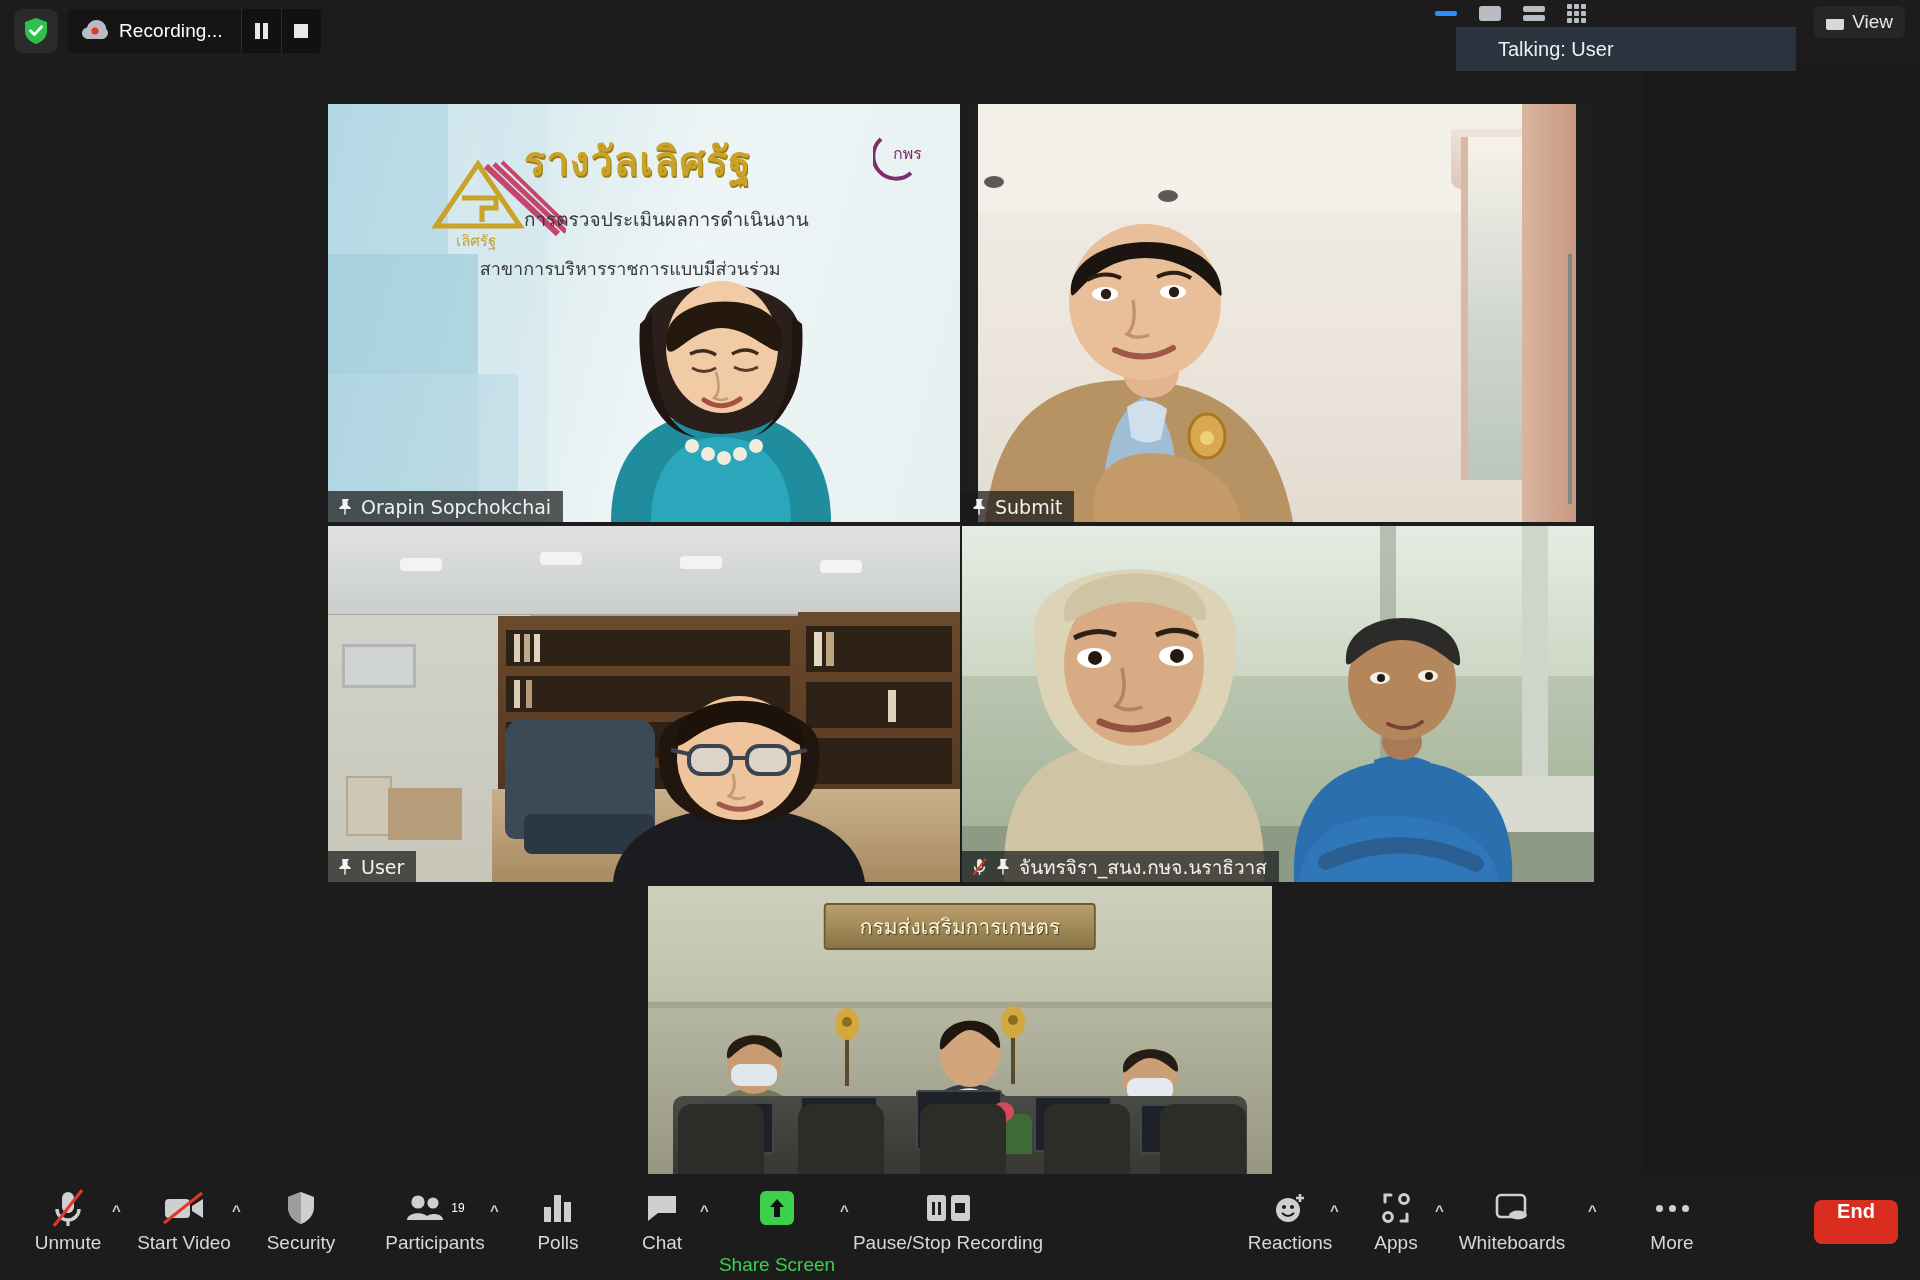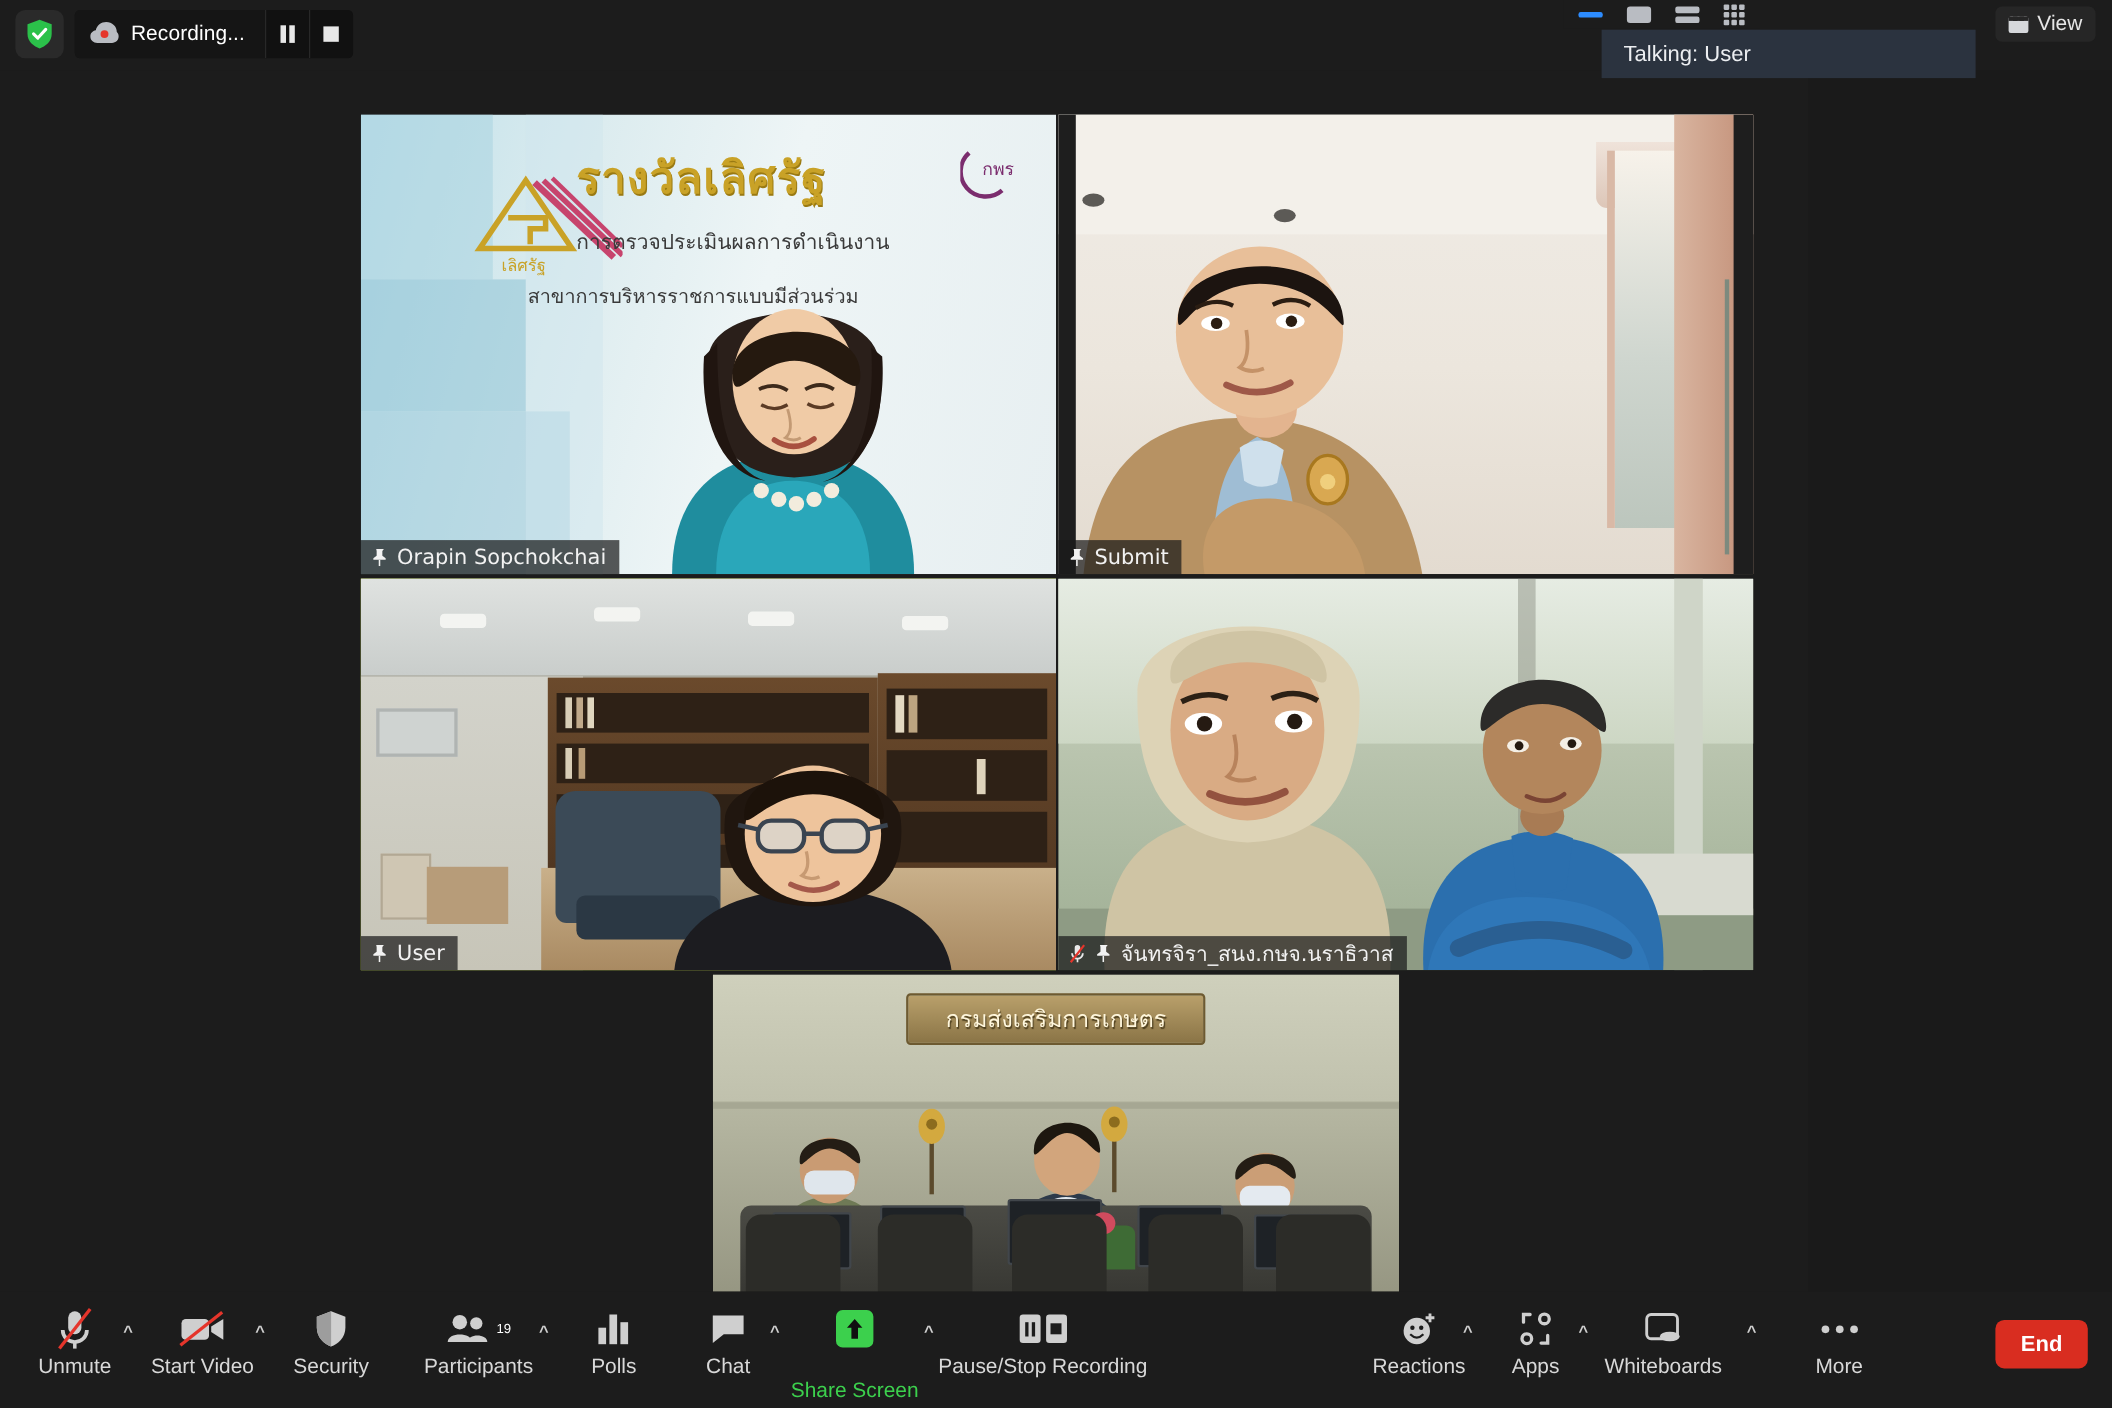--- a/index.html
+++ b/index.html
@@ -73,21 +73,21 @@
     display: grid; grid-template-columns: repeat(3, 5px);
     grid-template-rows: repeat(3, 5px); gap: 2px;
   }
   .vm-grid i { display: block; background: #b9bcc2; border-radius: 1px; }
 
   .talking-panel {
     position: absolute; right: 124px; top: 27px;
     width: 340px; height: 44px;
     background: #2b333f;
     display: flex; align-items: center;
-    padding-left: 20px;
+    padding-left: 42px;
   }
   .talking-text { color: #eceef1; font-size: 20px; }
 
   .view-btn {
     position: absolute; right: 15px; top: 6px;
     height: 32px;
     display: flex; align-items: center; gap: 8px;
     padding: 0 12px;
     background: #262626;
     border-radius: 6px;
@@ -321,21 +321,21 @@
     color: #cfcfcf; font-size: 15px; font-weight: bold;
     font-family: "Liberation Sans", sans-serif;
   }
   .pcount {
     color: #ffffff; font-size: 12px; margin-left: 6px;
   }
   .end-btn {
     position: absolute; right: 22px; top: 26px;
     width: 84px; height: 44px;
     background: #d92d20; border-radius: 8px;
-    display: flex; align-items: center; justify-content: center;
+    display: flex; justify-content: center;
   }
   .end-lab { color: #fff; font-size: 20px; font-weight: bold; }
 
   .share-sq {
     width: 34px; height: 34px; background: #3cd04d;
     border-radius: 6px;
     display: flex; align-items: center; justify-content: center;
   }
   .rec-pair { display: flex; gap: 5px; align-items: center; }
   .rec-pair .p1 {

